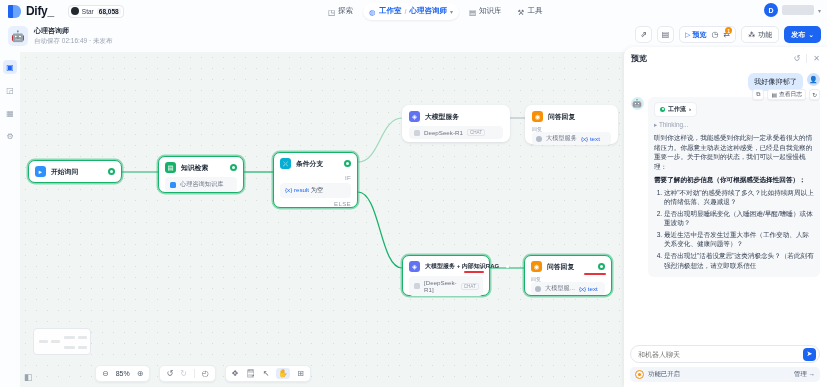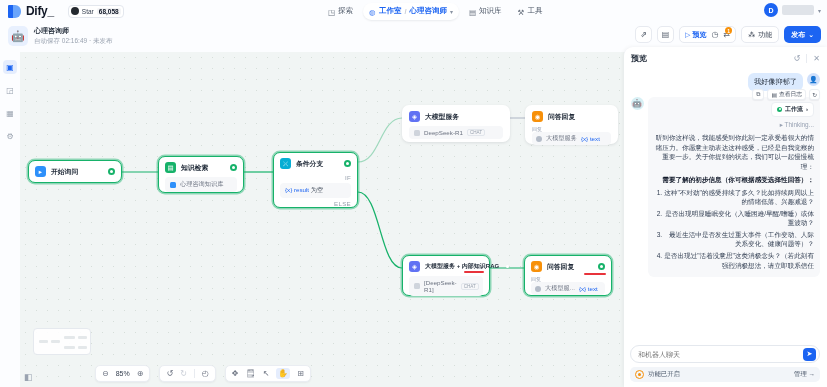--- a/index.html
+++ b/index.html
@@ -111,21 +111,21 @@
   .panel-toggle { position:absolute; left:4px; bottom:5px; font-size:9px; color:#9aa3b0;}
 
   
   .preview { position:absolute; right:0; top:47px; width:203px; bottom:0; background:#fff; border-radius:9px 0 0 0; box-shadow:-1px 0 4px rgba(16,24,40,.06); display:flex; flex-direction:column;}
   .pv-head { height:22px; display:flex;align-items:center; padding:0 7px; flex:none;}
   .pv-title { font-size:8px; font-weight:700; color:#1f2937;}
   .pv-head-r { margin-left:auto; display:flex;align-items:center;gap:6px;}
   .pv-ico { font-size:8px; color:#98a2b3; cursor:pointer;}
   .pv-div { width:1px;height:9px;background:#e8ebf0;}
 
-  .pv-body { flex:1; overflow:hidden; padding:4px 7px 0 7px; position:relative;text-align:right;}
+  .pv-body { flex:1; overflow:hidden; padding:4px 7px 0 7px; position:relative;}
   .msg-user { display:flex; justify-content:flex-end; align-items:flex-start; gap:4px; margin-bottom:6px;}
   .bubble-user { background:#dbeafe; border-radius:6px; padding:4px 6px; font-size:7.2px; color:#1f2937; max-width:130px;}
   .av-user { width:13px;height:13px;border-radius:50%;background:#cfe0fb;display:flex;align-items:center;justify-content:center;font-size:7px;color:#5b87d6;flex:none;}
   .msg-bot { display:flex; align-items:flex-start; gap:4px; }
   .av-bot { width:13px;height:13px;border-radius:50%;background:#d7f0f5;display:flex;align-items:center;justify-content:center;font-size:8px;flex:none;}
   .bot-col { flex:1; min-width:0; position:relative;}
   .bot-tools { position:absolute; right:0; top:-8px; display:flex; gap:3px; align-items:center;}
   .tool-pill { height:11px; background:#fff; border:1px solid #eceff3; border-radius:3px; display:flex;align-items:center;gap:2px; padding:0 3px; font-size:5.8px; color:#4b5563; box-shadow:0 1px 1px rgba(16,24,40,.05); cursor:pointer;}
   .bubble-bot { background:#f7f8fa; border-radius:6px; padding:5px 6px; font-size:6.6px; color:#344054; line-height:1.45;}
   .wf-chip { display:inline-flex;align-items:center;gap:3px; background:#fff; border:1px solid #eceff3; border-radius:4px; padding:2px 5px; font-size:6px; color:#1f2937; font-weight:700; margin-bottom:3px;}

